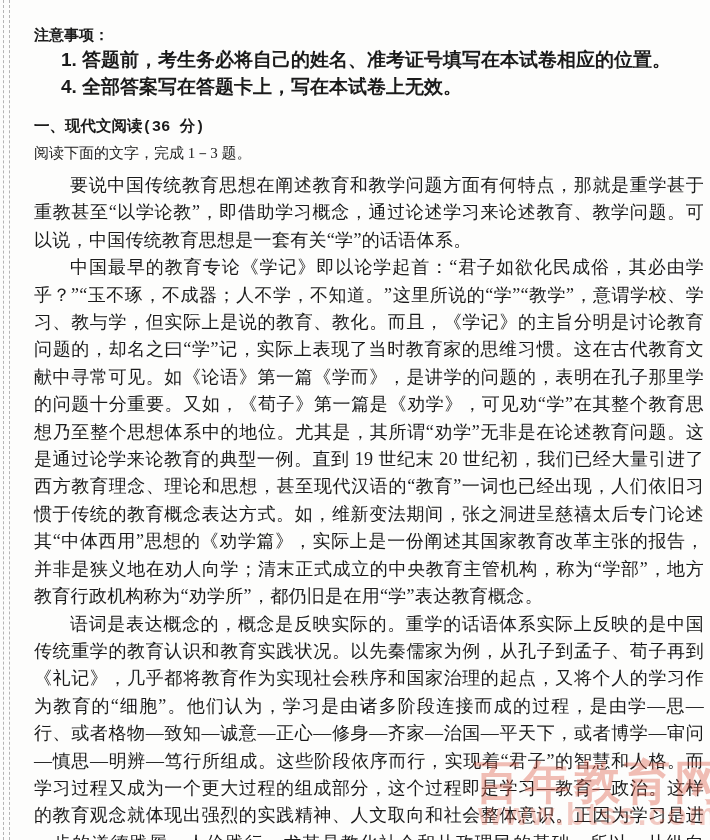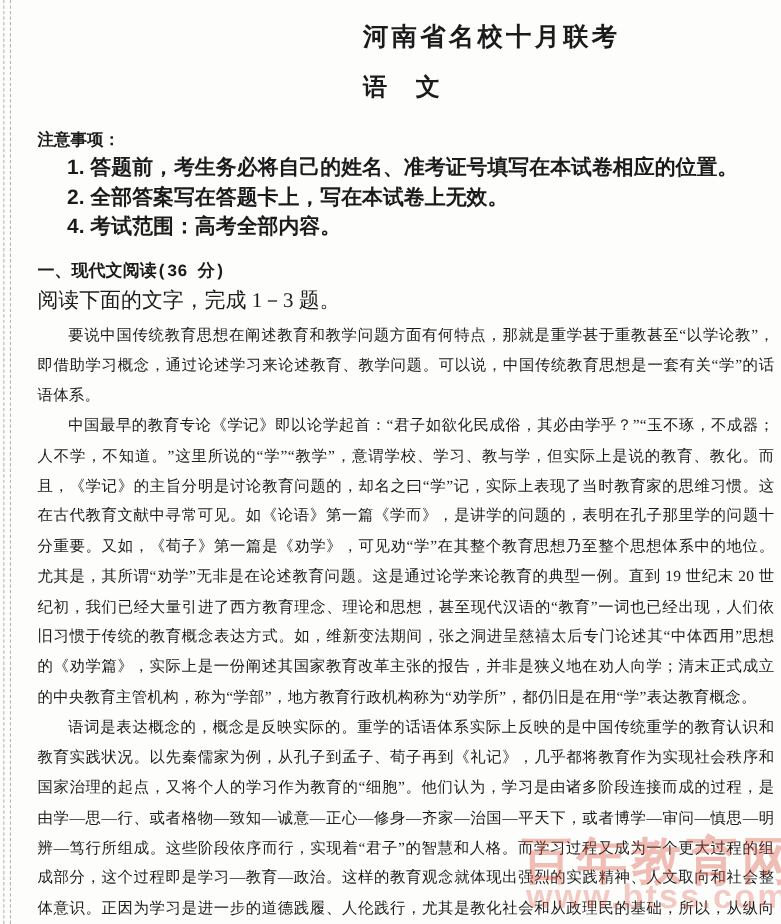--- a/index.html
+++ b/index.html
@@ -17,24 +17,24 @@
   .binding-line.b{left:9px;}
   .content{position:absolute;left:34px;right:6px;top:0;}
   .header{margin-top:18px;padding-left:296px;font-family:"Liberation Sans", sans-serif;}
   .exam-title{margin:0;font-size:23px;font-weight:700;letter-spacing:3px;line-height:30px;}
   .exam-subject{margin:16px 0 0 0;font-size:22px;font-weight:700;letter-spacing:2px;line-height:29px;}
   .notice{margin-top:24px;font-family:"Liberation Sans", sans-serif;font-weight:700;}
   .notice-heading{font-size:15px;line-height:22px;}
   .notice-item{font-size:19px;line-height:27px;margin-left:27px;}
   .section-block{margin-top:14px;}
   .section-heading{font-family:Liberation Mono, monospace;font-weight:700;font-size:15.5px;line-height:27px;margin:0;}
-  .instruction{font-size:19px;line-height:25px;margin:0;}
+  .instruction{font-size:15px;line-height:25px;margin:0;}
   .passage{margin-top:6px;}
   .passage p{
-    font-size:14px;
+    font-size:18px;
     line-height:27.4px;
     text-align:justify;
     text-indent:2em;
     margin:0;
     letter-spacing:0.3px;
   }
   .watermark-name{
     position:absolute;right:-14px;top:752px;
     font-family:"Liberation Sans", sans-serif;
     font-size:46px;font-weight:700;letter-spacing:4px;
@@ -52,30 +52,25 @@
   }
 </style>
 </head>
 <body>
 
 <div class="page">
   <div class="binding-line a"></div>
   <div class="binding-line b"></div>
 
   <div class="content">
-    <div class="header">
-      <h1 class="exam-title">河南省名校十月联考</h1>
-      <h2 class="exam-subject">语　文</h2>
-    </div>
 
     <div class="notice">
       <div class="notice-heading">注意事项：</div>
       <div class="notice-item">1. 答题前，考生务必将自己的姓名、准考证号填写在本试卷相应的位置。</div>
-      <div class="notice-item">2. 全部答案写在答题卡上，写在本试卷上无效。</div>
-      <div class="notice-item">4. 考试范围：高考全部内容。</div>
+      <div class="notice-item">4. 全部答案写在答题卡上，写在本试卷上无效。</div>
     </div>
 
     <div class="section-block">
       <p class="section-heading">一、现代文阅读(36 分)</p>
       <p class="instruction">阅读下面的文字，完成 1－3 题。</p>
     </div>
 
     <div class="passage">
       <p>要说中国传统教育思想在阐述教育和教学问题方面有何特点，那就是重学甚于重教甚至“以学论教”，即借助学习概念，通过论述学习来论述教育、教学问题。可以说，中国传统教育思想是一套有关“学”的话语体系。</p>
       <p>中国最早的教育专论《学记》即以论学起首：“君子如欲化民成俗，其必由学乎？”“玉不琢，不成器；人不学，不知道。”这里所说的“学”“教学”，意谓学校、学习、教与学，但实际上是说的教育、教化。而且，《学记》的主旨分明是讨论教育问题的，却名之曰“学”记，实际上表现了当时教育家的思维习惯。这在古代教育文献中寻常可见。如《论语》第一篇《学而》，是讲学的问题的，表明在孔子那里学的问题十分重要。又如，《荀子》第一篇是《劝学》，可见劝“学”在其整个教育思想乃至整个思想体系中的地位。尤其是，其所谓“劝学”无非是在论述教育问题。这是通过论学来论教育的典型一例。直到 19 世纪末 20 世纪初，我们已经大量引进了西方教育理念、理论和思想，甚至现代汉语的“教育”一词也已经出现，人们依旧习惯于传统的教育概念表达方式。如，维新变法期间，张之洞进呈慈禧太后专门论述其“中体西用”思想的《劝学篇》，实际上是一份阐述其国家教育改革主张的报告，并非是狭义地在劝人向学；清末正式成立的中央教育主管机构，称为“学部”，地方教育行政机构称为“劝学所”，都仍旧是在用“学”表达教育概念。</p>

